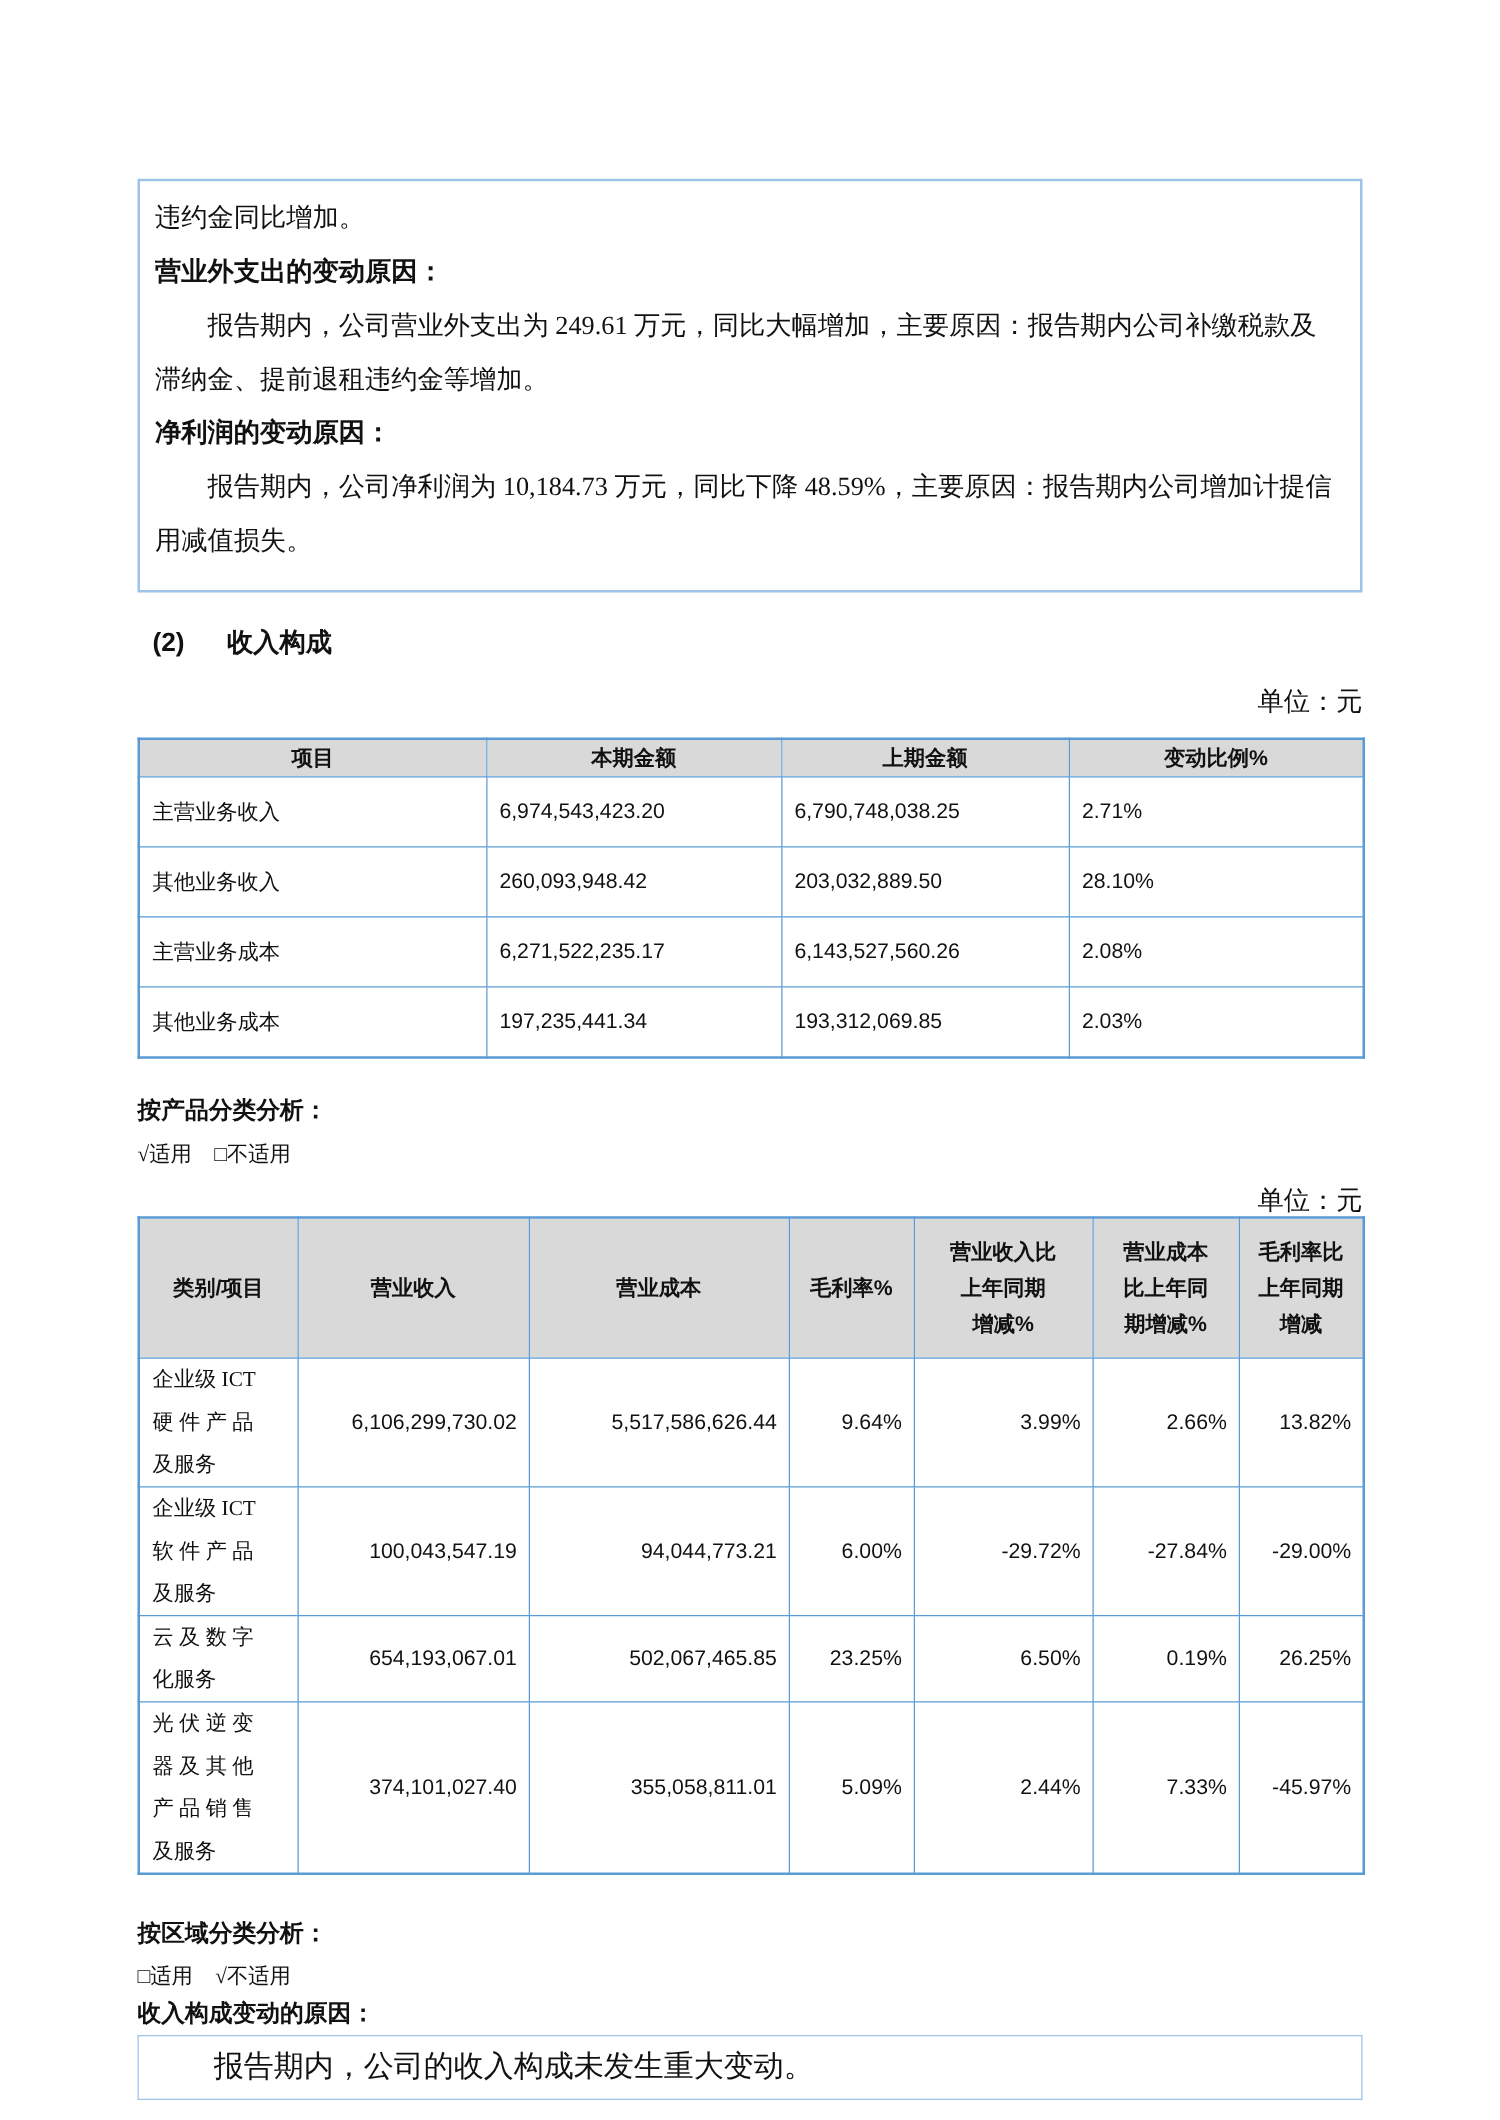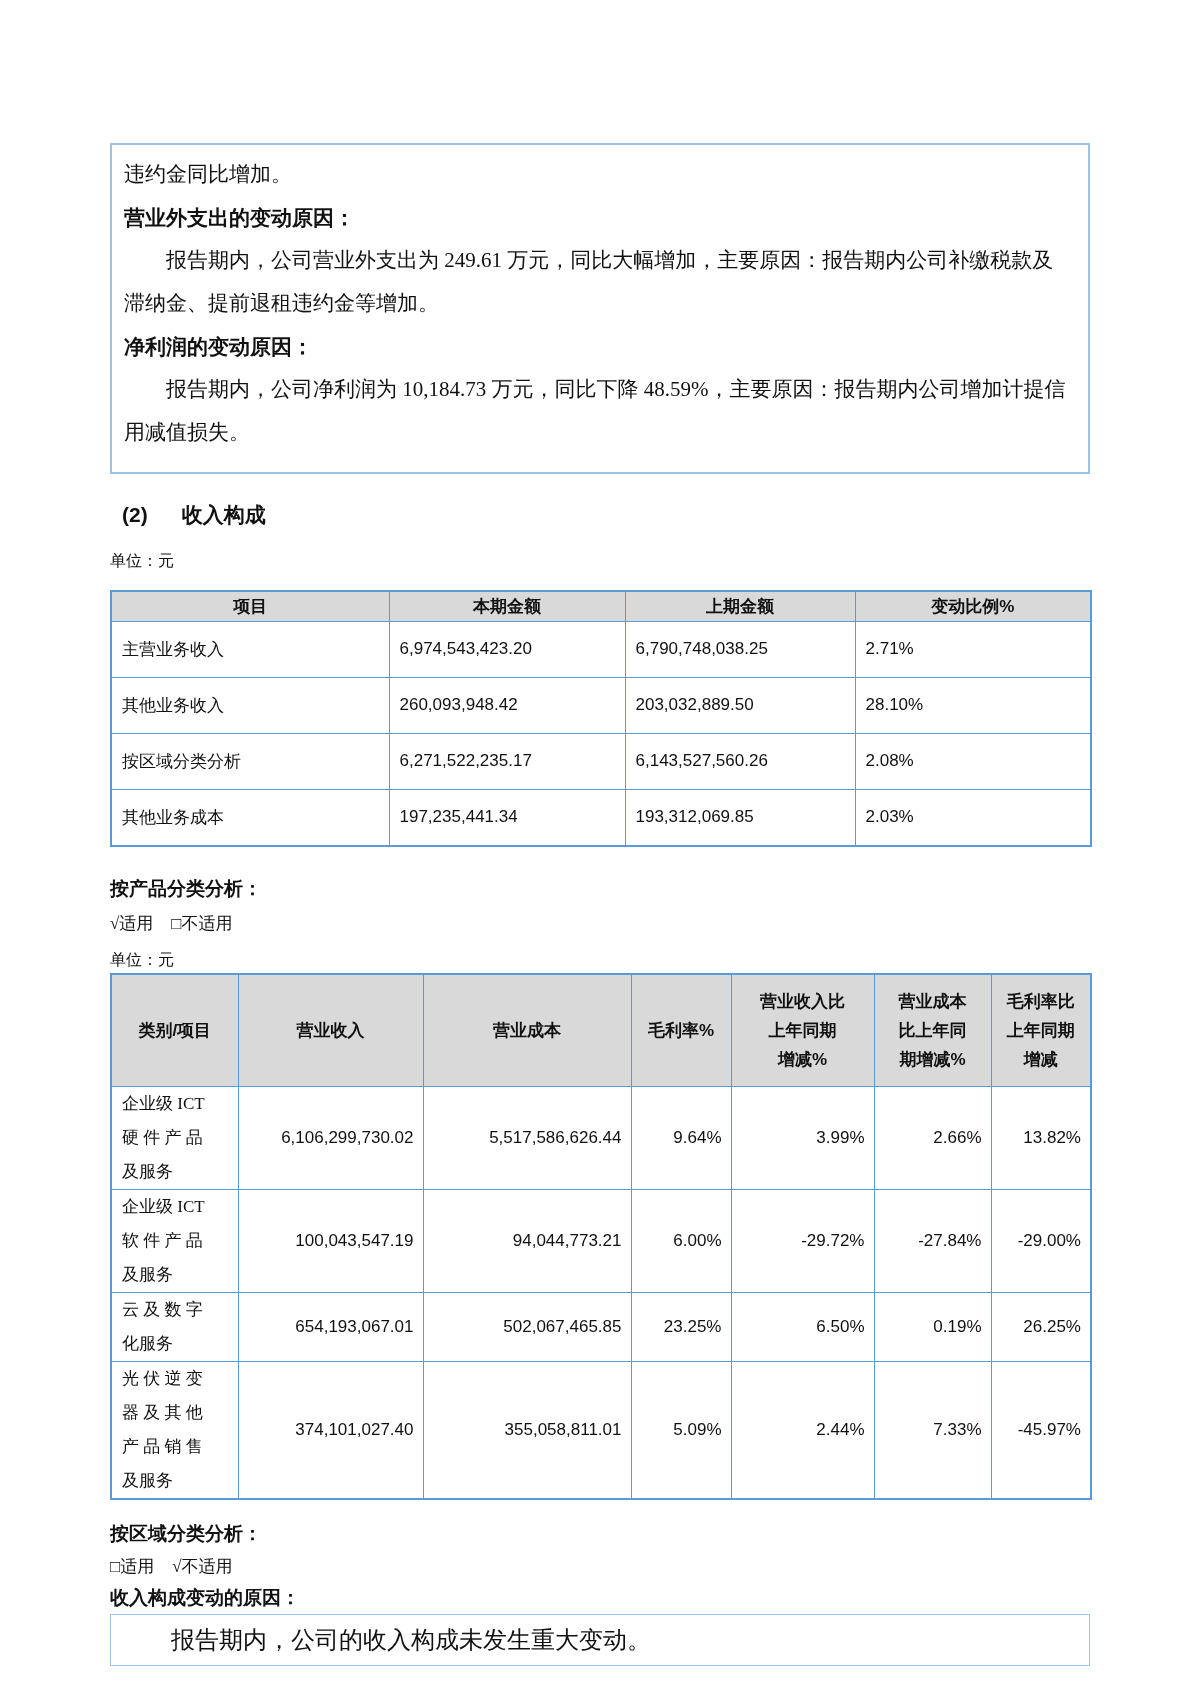--- a/index.html
+++ b/index.html
@@ -23,21 +23,21 @@
   .indent { text-indent: 2em; }
   .hei { font-family: "Liberation Sans", "DejaVu Sans", sans-serif; font-weight: 700; }
 
   .section-heading {
     margin-top: 28px; margin-left: 12px;
     font-size: 21px; line-height: 26px;
   }
   .section-heading .sec-num { display: inline-block; margin-right: 34px; }
 
   .unit-label {
-    font-size: 16px; line-height: 22px;
+    text-align: right; font-size: 21px; line-height: 22px;
     margin-top: 22px;
   }
   .unit-label.u2 { margin-top: 14px; }
 
   table {
     border-collapse: collapse; table-layout: fixed;
     width: 980px; box-sizing: border-box;
     font-size: 17px;
   }
   table { border: 2px solid #5B9BD5; }
@@ -55,21 +55,21 @@
 
   .t2 { margin-top: 2px; }
   .t2 th { height: 72px; line-height: 29px; padding: 12px 2px; }
   .t2 td { vertical-align: middle; padding: 0 9px; }
   .t2 td.cat { text-align: left; line-height: 34px; padding-left: 10px; }
   .t2 td.num { text-align: right; }
   .pre { white-space: pre-line; }
   .num { font-family: "Liberation Sans", "DejaVu Sans", sans-serif; }
 
   .sub-heading { margin-top: 30px; font-size: 19px; line-height: 24px; }
-  .sub-heading.region { margin-top: 22px; }
+  .sub-heading.region { margin-top: 36px; }
   .sub-heading.reason { margin-top: 8px; }
   .check-line { margin-top: 12px; font-size: 17px; line-height: 22px; }
   .check-line.region { margin-top: 10px; }
   .check-line .opt { margin-right: 18px; }
 
   .reason-box {
     margin-top: 4px; height: 52px;
     border-width: 1.5px;
   }
   .reason-box p { margin: 0; font-size: 24px; line-height: 34px; }
@@ -117,21 +117,21 @@
         <td class="num">6,790,748,038.25</td>
         <td class="num">2.71%</td>
       </tr>
       <tr>
         <td class="item">其他业务收入</td>
         <td class="num">260,093,948.42</td>
         <td class="num">203,032,889.50</td>
         <td class="num">28.10%</td>
       </tr>
       <tr>
-        <td class="item">按区域分类分析</td>
+        <td class="item">主营业务成本</td>
         <td class="num">6,271,522,235.17</td>
         <td class="num">6,143,527,560.26</td>
         <td class="num">2.08%</td>
       </tr>
       <tr>
         <td class="item">其他业务成本</td>
         <td class="num">197,235,441.34</td>
         <td class="num">193,312,069.85</td>
         <td class="num">2.03%</td>
       </tr>

